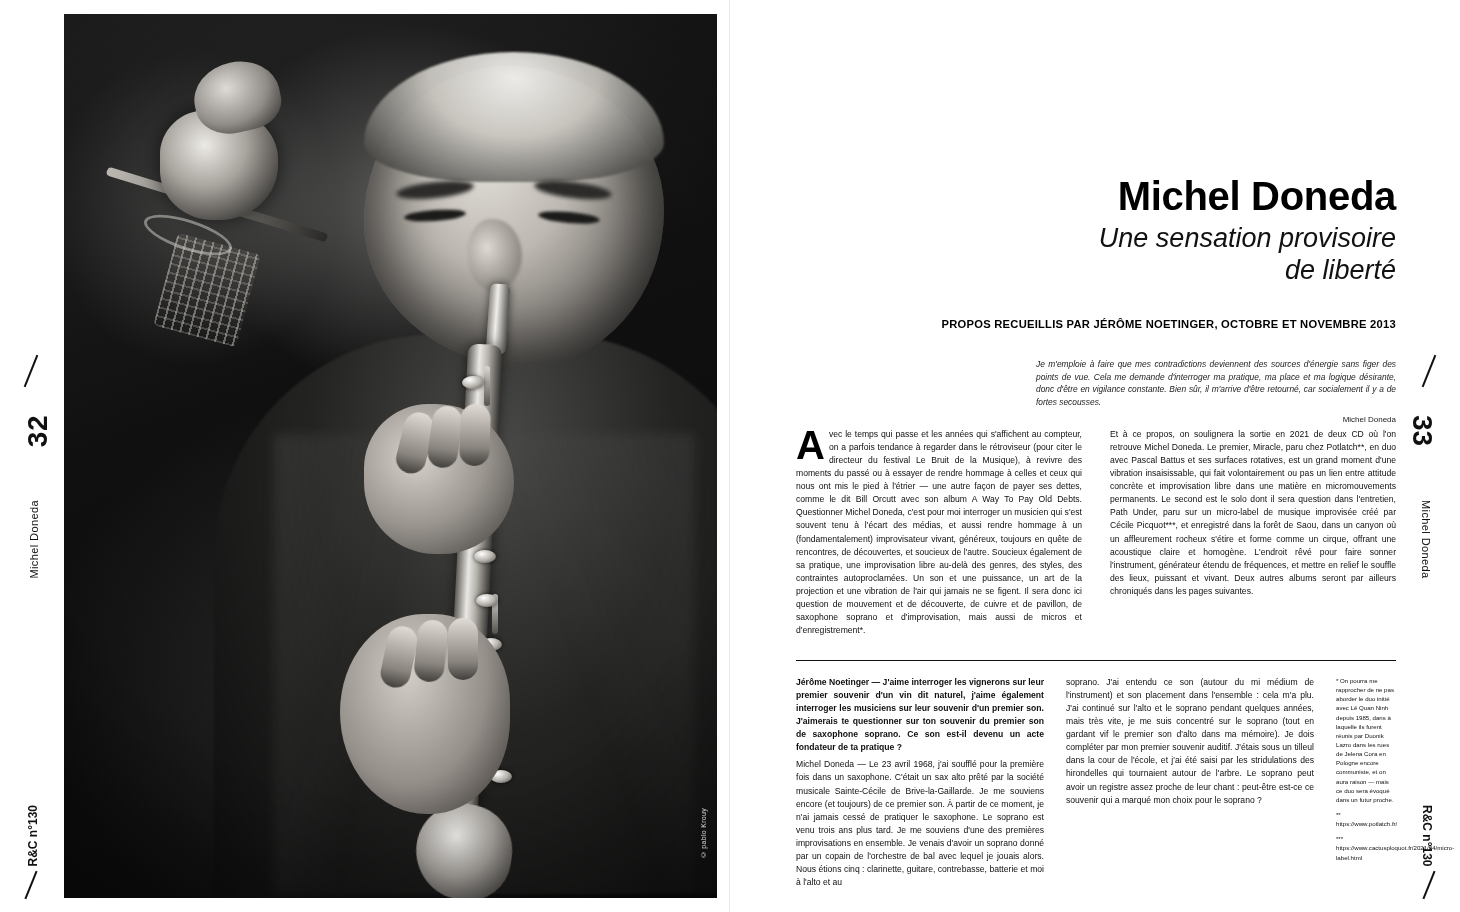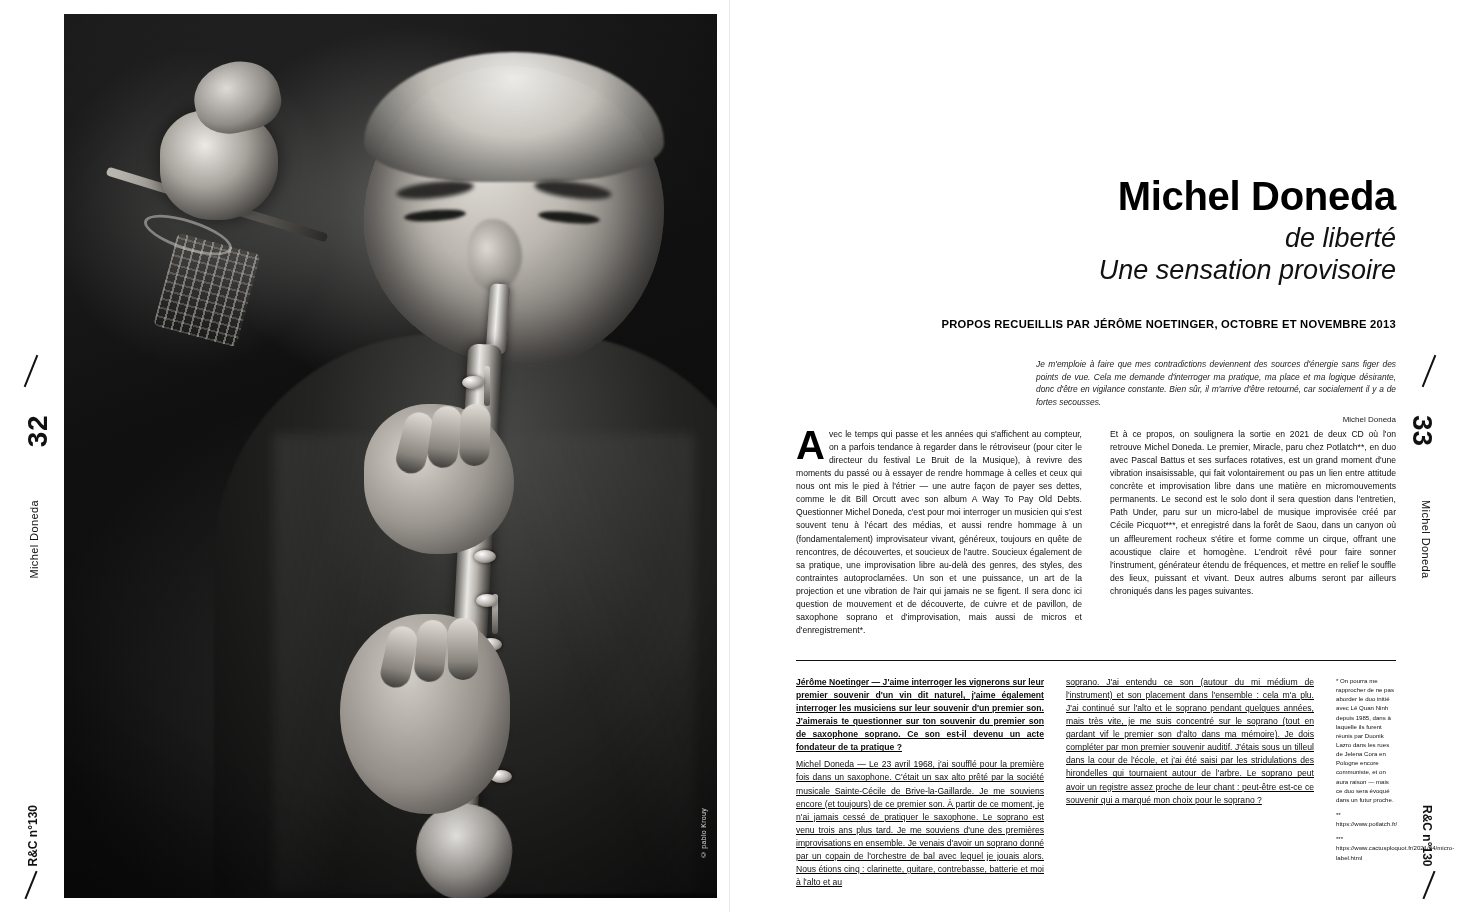--- a/index.html
+++ b/index.html
@@ -318,21 +318,21 @@
     position: absolute;
     left: 0; top: 660px; width: 600px; height: 1px;
     background: #111;
   }
   .cols-bottom {
     position: absolute;
     left: 0; top: 676px; width: 600px;
     display: flex;
     gap: 22px;
   }
-  .col-b { width: 248px; text-decoration: underline; }
+  .col-b { width: 248px; }
   .col-notes { width: 60px; }
   .q {
     font-weight: 700;
   }
   .notes {
     font-size: 6.1px;
     line-height: 1.5;
     color: #111;
     text-align: left;
   }
@@ -456,22 +456,22 @@
   </div>
 
   <div class="gutter"></div>
 
   <div class="page-right">
     <div class="rp-inner">
 
       <div class="title-block">
         <div class="title">Michel Doneda</div>
         <div class="subtitle">
+          <div>Une sensation provisoire</div>
           <div>de liberté</div>
-          <div>Une sensation provisoire</div>
         </div>
       </div>
 
       <div class="byline">PROPOS RECUEILLIS PAR JÉRÔME NOETINGER, OCTOBRE ET NOVEMBRE 2013</div>
 
       <div class="epigraph">
         <div>Je m'emploie à faire que mes contradictions deviennent des sources d'énergie sans figer des points de vue. Cela me demande d'interroger ma pratique, ma place et ma logique désirante, donc d'être en vigilance constante. Bien sûr, il m'arrive d'être retourné, car socialement il y a de fortes secousses.</div>
         <div class="epigraph-sign">Michel Doneda</div>
       </div>
 

